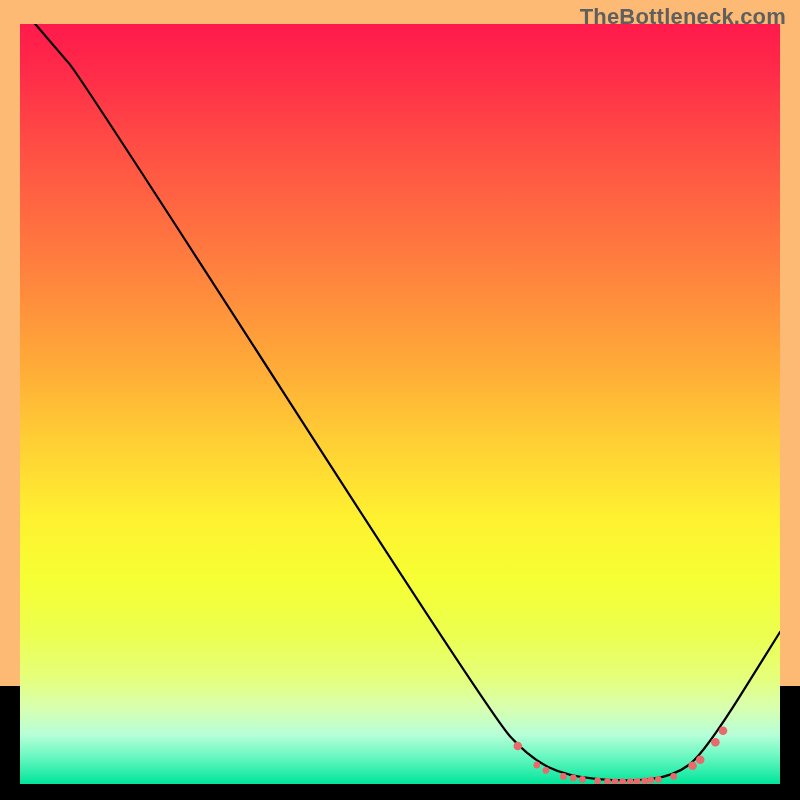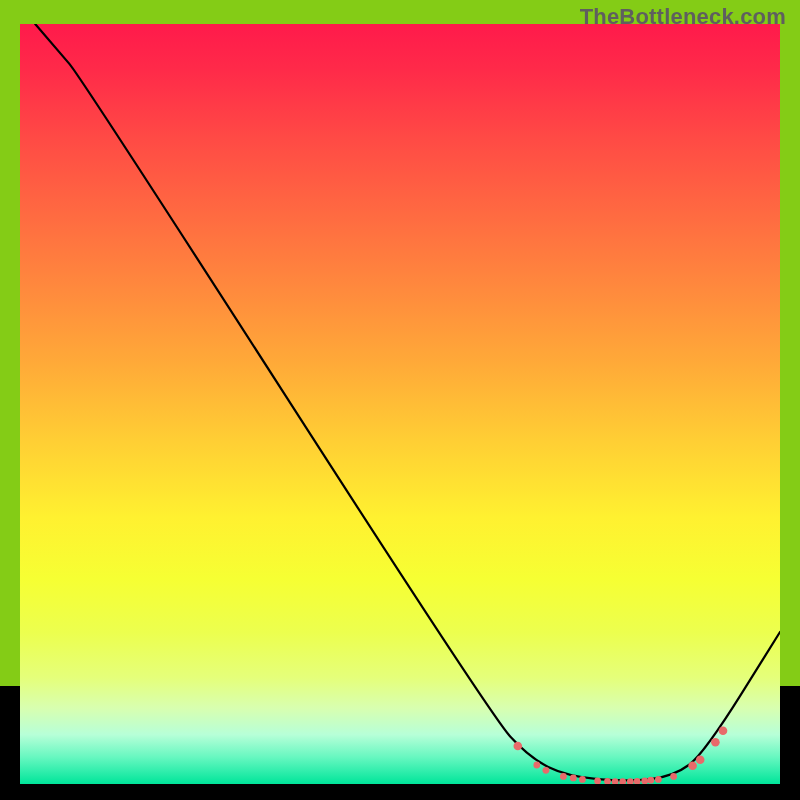--- a/index.html
+++ b/index.html
@@ -7,21 +7,21 @@
     padding: 0;
     width: 800px;
     height: 800px;
     background: #000;
     overflow: hidden;
   }
   .container {
     position: relative;
     width: 800px;
     height: 686px;
-    background: #84cc16;
+    background: #fdba74;
   }
   .watermark {
     position: absolute;
     top: 4px;
     right: 14px;
     font-family: Arial, Helvetica, sans-serif;
     font-size: 22px;
     font-weight: 600;
     color: #5f5f5f;
     letter-spacing: 0.2px;

